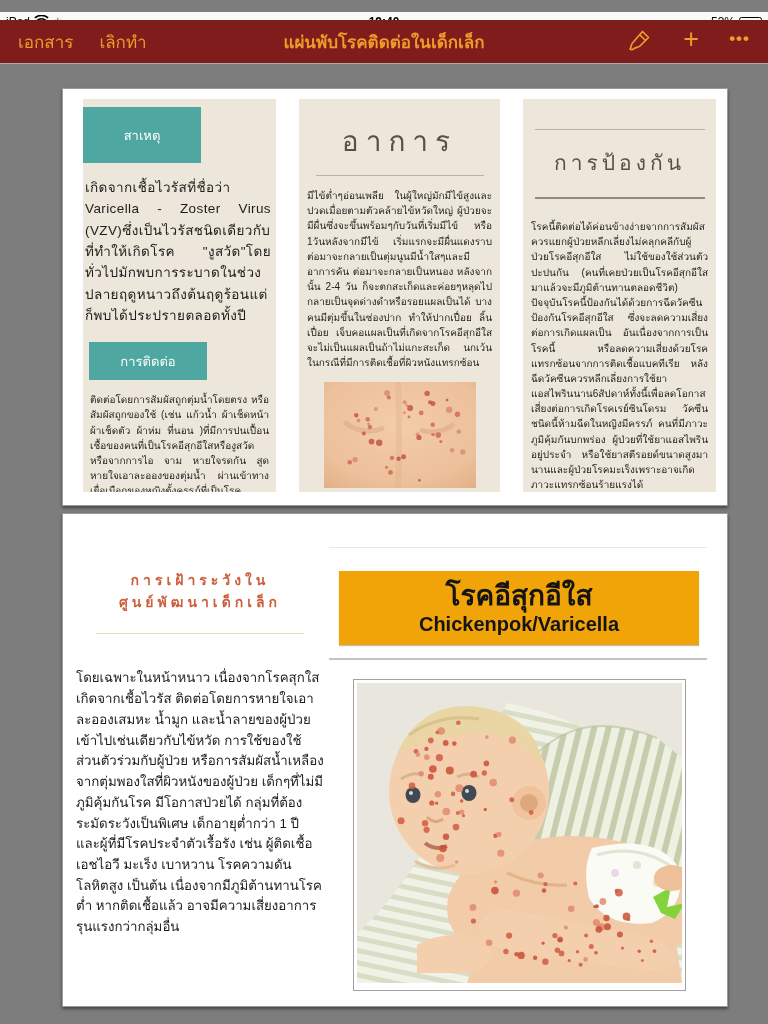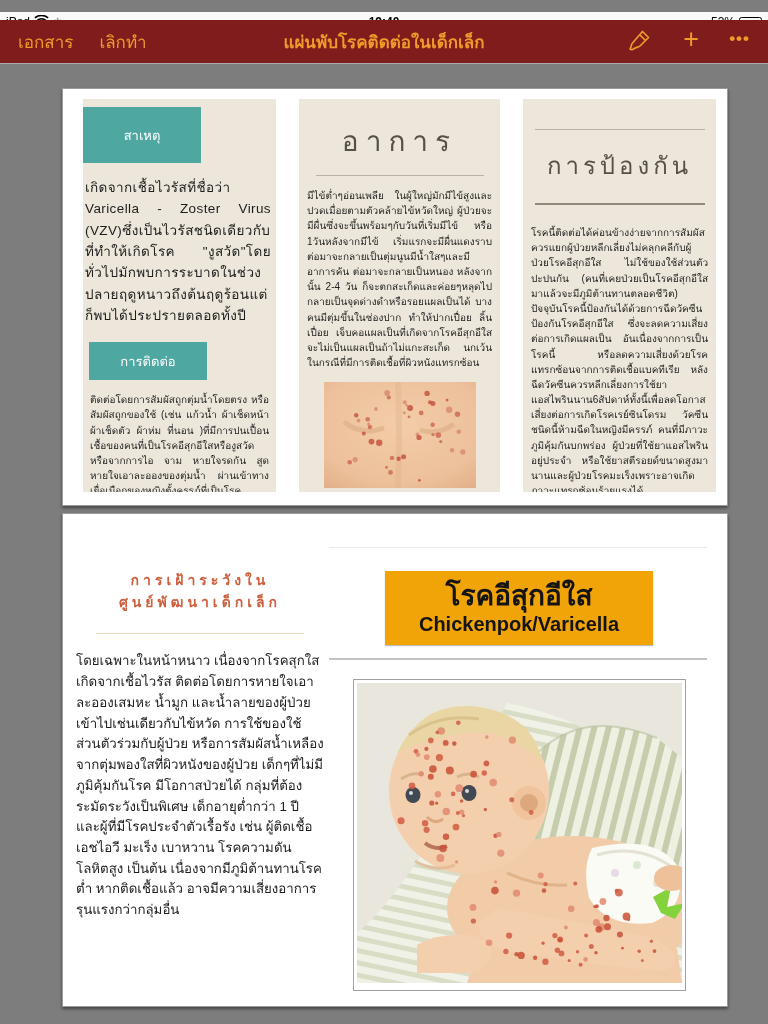--- a/index.html
+++ b/index.html
@@ -63,37 +63,37 @@
               padding:14px 5px 0 2px; letter-spacing:.4px; }
   .body-sm{ font-size:10px; line-height:1.52; color:#1d1d1d; text-align:justify; }
   .c1 .para2{ padding:12px 7px 0 7px; }
   .c2 .heading, .c3 .heading{
     text-align:center; color:#575046; letter-spacing:7px; font-size:28px;
   }
   .c2 .heading{ margin-top:20px; }
   .rule{ border:none; height:1px; background:#b9b2a3; margin:10px auto 0 auto; }
   .c2 .rule{ width:168px; margin-top:12px; }
   .c3 .rule-top{ width:170px; margin-top:30px; height:1px; }
-  .c3 .heading{ margin-top:16px; letter-spacing:4px; font-size:24px; }
+  .c3 .heading{ margin-top:16px; letter-spacing:4px; font-size:21px; }
   .c3 .rule-bot{ width:170px; margin-top:18px; height:2px; background:#93897a; }
   .c2 .body{ padding:12px 8px 0 8px; }
   .c3 .body{ padding:20px 8px 0 8px; }
   .skinphoto{ display:block; margin:12px auto 0 auto; }
   
   .p2-left{ position:absolute; left:13px; top:0; width:248px; }
   .p2-heading{
     margin-top:56px; text-align:center; color:#cd5f3d; font-size:14px;
     letter-spacing:4px; line-height:1.55; font-weight:600;
   }
   .p2-rule{ border:none; width:208px; height:1px; background:#ecdcbc; margin:20px auto 0 auto; }
-  .p2-body{ margin-top:17px; font-size:13.3px; line-height:1.56; color:#1d1d1d; }
+  .p2-body{ margin-top:34px; font-size:13.3px; line-height:1.56; color:#1d1d1d; }
   .p2-right{ position:absolute; left:266px; top:0; width:380px; }
   .p2-rule-top{ border:none; width:378px; height:1px; background:#e9e9e9; margin-top:33px; }
   .banner{
-    width:268px; height:74px; margin:23px auto 0 auto; background:#f0a408;
+    width:360px; height:74px; margin:23px auto 0 auto; background:#f0a408;
     display:flex; flex-direction:column; align-items:center; justify-content:center;
     box-shadow:0 1px 1px rgba(0,0,0,.25);
   }
   .banner .thai{ font-size:28px; font-weight:bold; color:#141414; line-height:1.15; }
   .banner .eng{ font-size:20px; font-weight:bold; color:#141414; }
   .p2-rule-mid{ border:none; width:378px; height:2px; background:#c3c3c3; margin-top:13px; }
   .photo-frame{
     width:333px; margin:19px auto 0 auto; background:#fff;
     border:1px solid #a0a0a0; padding:3px;
   }

